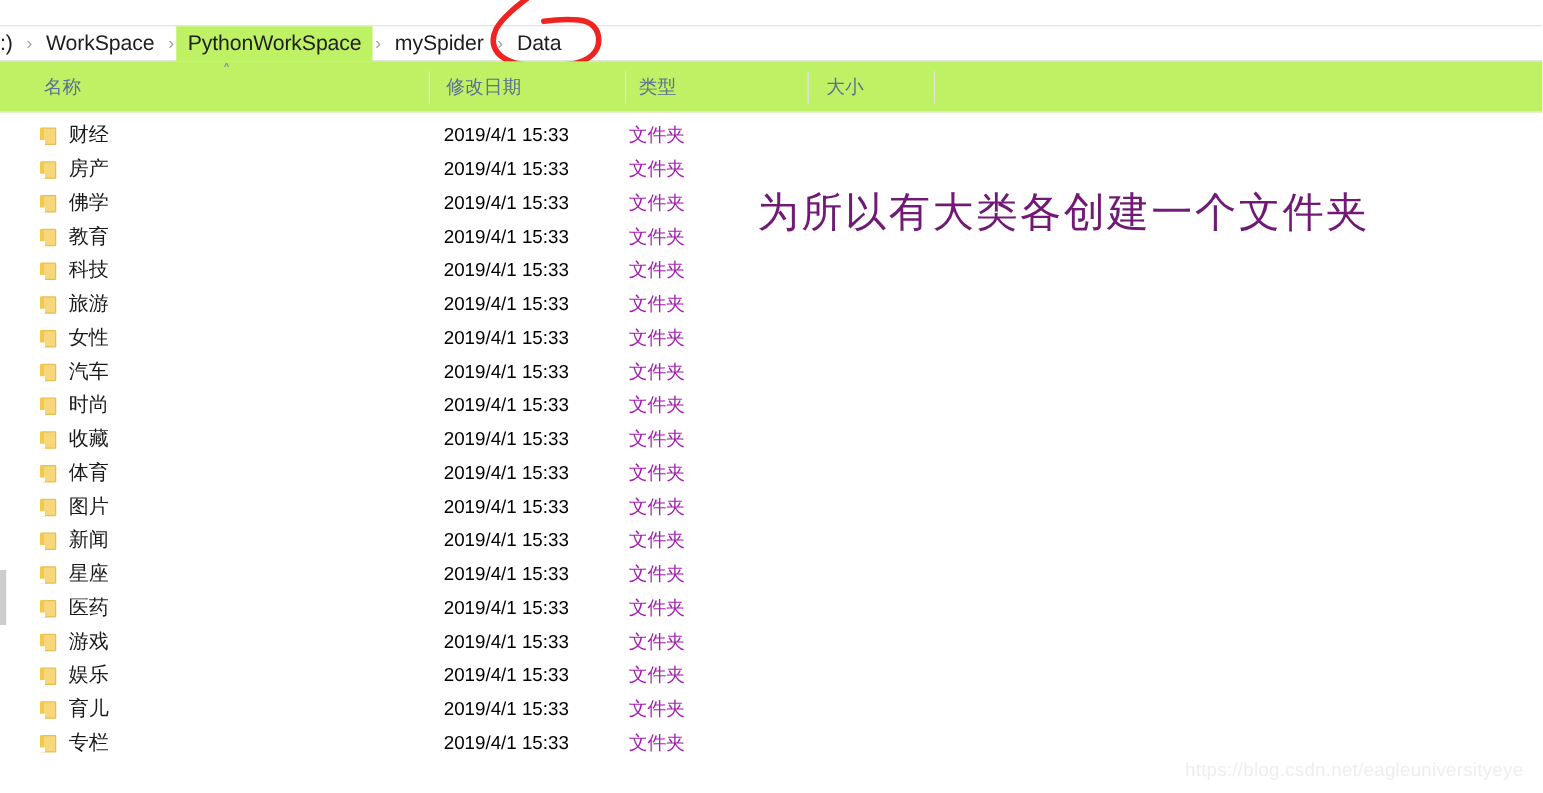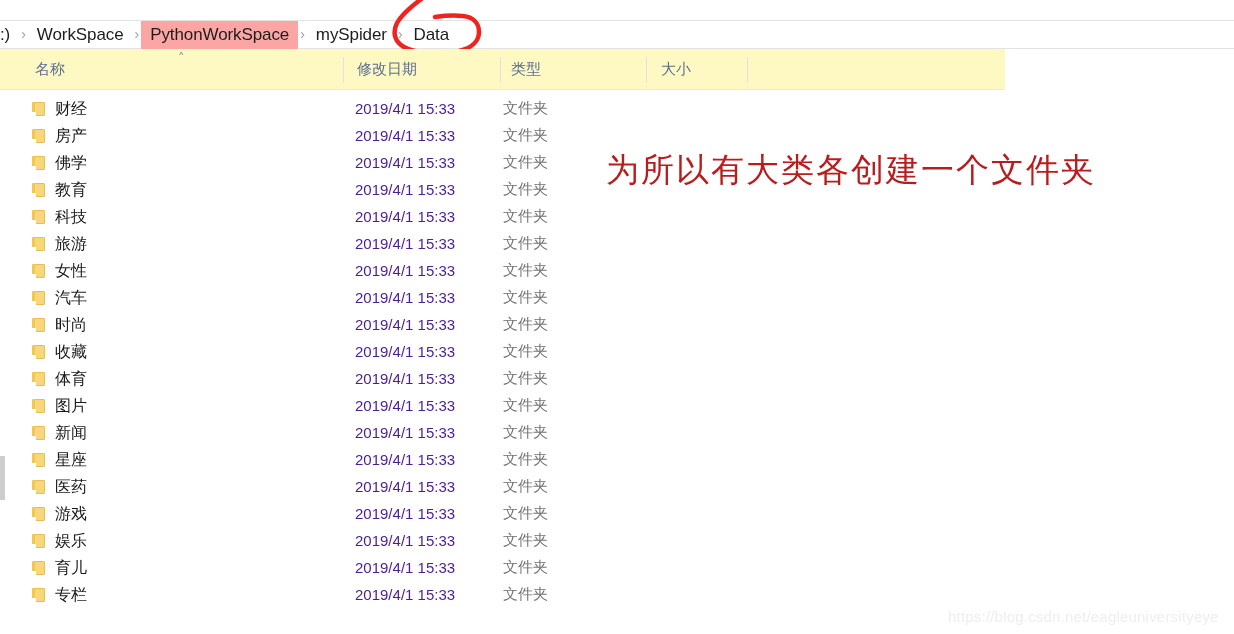--- a/index.html
+++ b/index.html
@@ -32,35 +32,35 @@
   }
   .crumb {
     font-size: 17px;
     color: #1d1d1d;
     padding: 3px 9px 4px 9px;
     line-height: 21px;
     white-space: nowrap;
     letter-spacing: -0.1px;
   }
   .crumb.clipped { padding-left: 0px; }
-  .crumb.hl { background: #fca5a5; }
+  .crumb.hl { background: #bef264; }
   .crumb-sep {
     font-size: 14px;
     color: #9aa0a6;
     padding: 0 2px;
     line-height: 21px;
     user-select: none;
   }
 
   
   .colheader {
     position: absolute;
     left: 0; top: 49px;
-    width: 1005px; height: 41px;
-    background: #fef9c3;
+    width: 1234px; height: 41px;
+    background: #bef264;
     border-bottom: 1px solid #e8e8e8;
   }
   .colcell {
     position: absolute;
     top: 0; height: 41px;
     display: flex;
     align-items: center;
     font-size: 15px;
     color: #5c6f94;
   }
@@ -131,44 +131,44 @@
   .name-txt {
     font-size: 16px;
     color: #1a1a1a;
     line-height: 20px;
     white-space: nowrap;
   }
   .cell-date {
     position: absolute;
     left: 355px;
     font-size: 15px;
-    color: #4c1d95;
+    color: #000000;
     white-space: nowrap;
   }
   .cell-type {
     position: absolute;
     left: 503px;
     font-size: 15px;
-    color: #737373;
+    color: #a21caf;
     white-space: nowrap;
   }
   .cell-size {
     position: absolute;
     left: 657px;
     font-size: 15px;
     color: #3c3c3c;
     white-space: nowrap;
   }
 
   
   .annotation {
     position: absolute;
     left: 606px; top: 148px;
     font-size: 33px;
-    color: #b91c1c;
+    color: #701a75;
     font-family: "DejaVu Serif", "Liberation Serif", serif;
     letter-spacing: 2px;
     white-space: nowrap;
     font-weight: 500;
   }
   .circle-anno {
     position: absolute;
     left: 380px; top: -6px;
     width: 120px; height: 66px;
     pointer-events: none;

